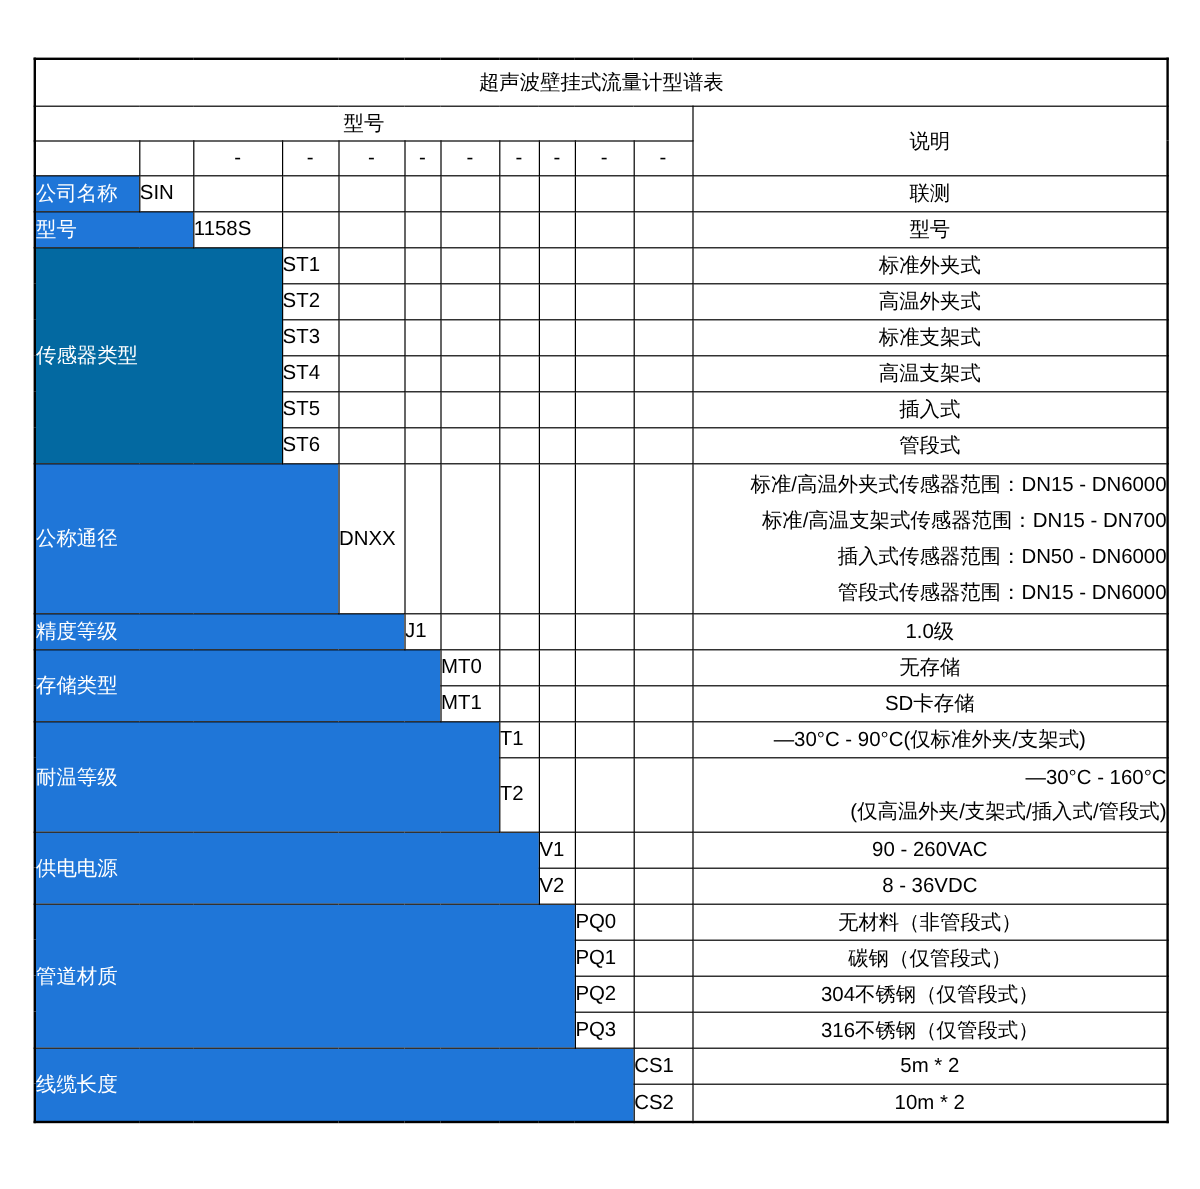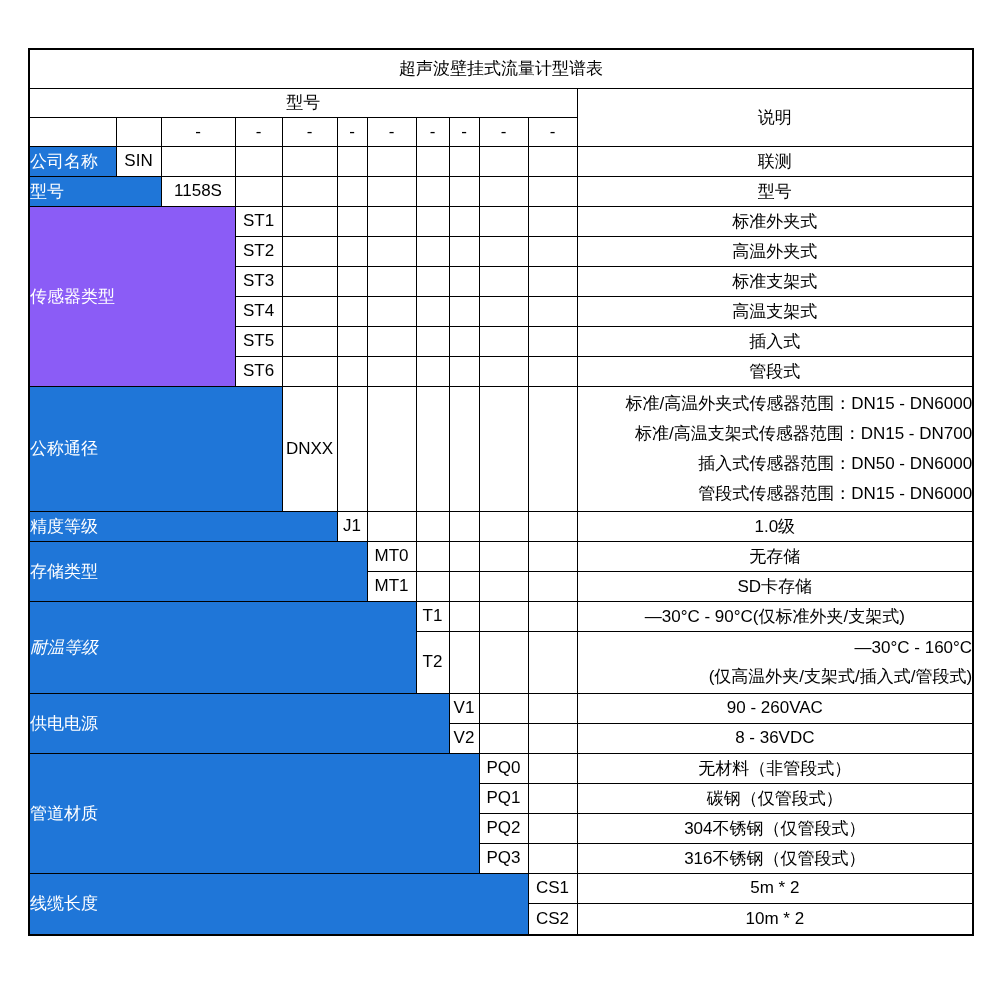--- a/index.html
+++ b/index.html
@@ -53,21 +53,21 @@
   td.dash-cell {
     text-align: center;
     font-size: 17px;
   }
   td.lbl {
     background: #1f76d8;
     color: #ffffff;
     font-size: 17px;
   }
   td.code {
-    text-align: center;
+    text-align: left;
     padding-left: 4px;
     font-size: 18px;
   }
   td.desc {
     text-align: center;
     font-size: 17px;
   }
   td.desc .line {
     line-height: 30px;
     text-align: right;
@@ -141,21 +141,21 @@
       <td></td>
           <td></td>
       <td></td>
           <td></td>
       <td></td>
           <td></td>
       <td class="desc">型号</td>
     </tr>
 
     <tr class="r-std">
-      <td class="lbl" colspan="3" rowspan="6" style="background: #8b5cf6; color: rgb(255, 255, 255);">传感器类型</td>
+      <td class="lbl" colspan="3" rowspan="6" style="background: #0369a1; color: rgb(255, 255, 255);">传感器类型</td>
       <td class="code">ST1</td>
       <td></td>
           <td></td>
       <td></td>
           <td></td>
       <td></td>
           <td></td>
       <td></td>
       <td class="desc">标准外夹式</td>
     </tr>
@@ -255,21 +255,21 @@
     <tr class="r-std">
       <td class="code">MT1</td>
       <td></td>
           <td></td>
       <td></td>
           <td></td>
       <td class="desc">SD卡存储</td>
     </tr>
 
     <tr class="r-std">
-      <td class="lbl" colspan="7" rowspan="2" style="background: rgb(31, 118, 216); color: rgb(255, 255, 255); font-style: italic;">耐温等级</td>
+      <td class="lbl" colspan="7" rowspan="2" style="background: rgb(31, 118, 216); color: rgb(255, 255, 255);">耐温等级</td>
       <td class="code">T1</td>
       <td></td>
           <td></td>
       <td></td>
       <td class="desc">—30°C - 90°C(仅标准外夹/支架式)</td>
     </tr>
     <tr class="r-t2">
       <td class="code">T2</td>
       <td></td>
           <td></td>

